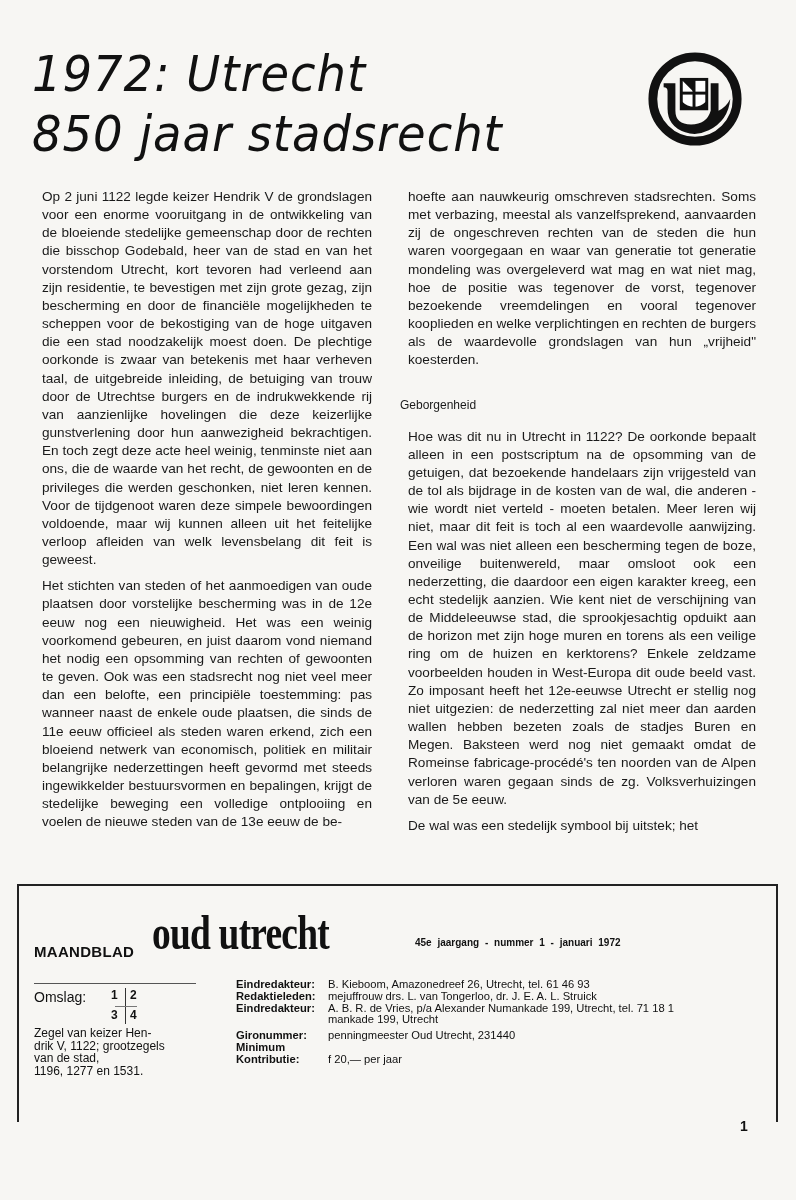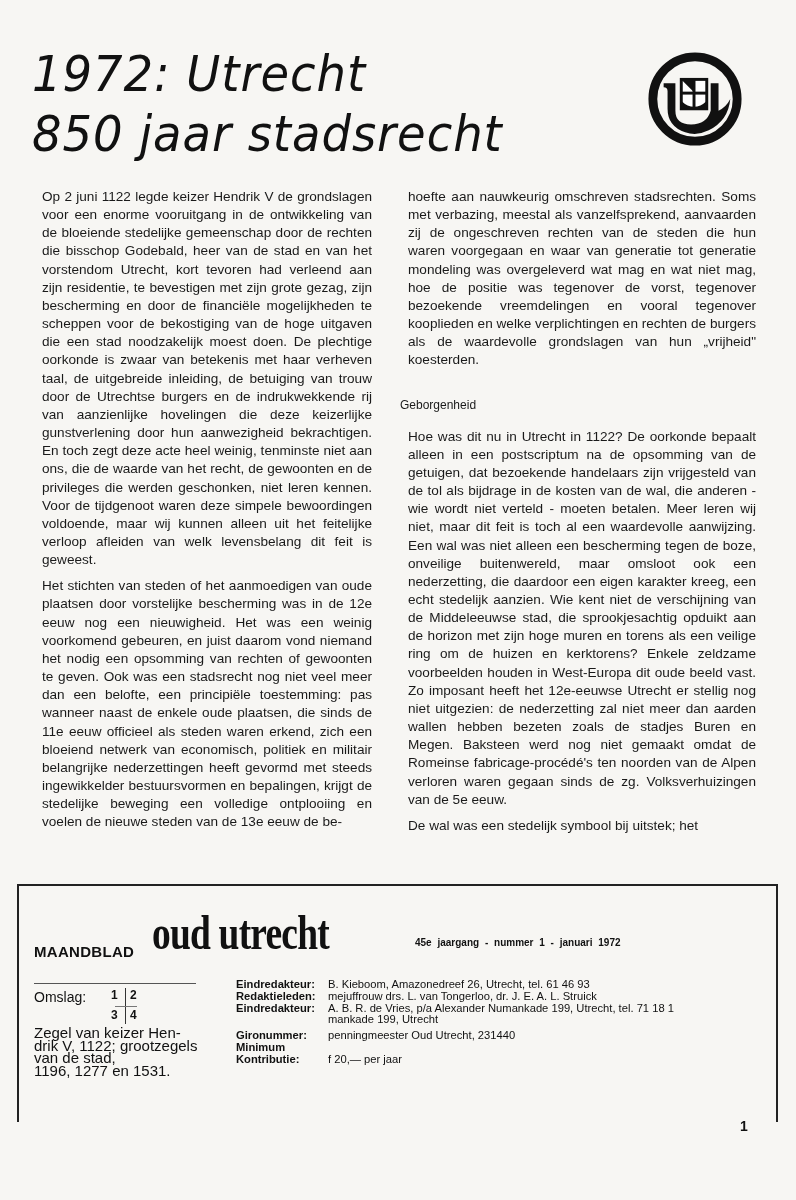--- a/index.html
+++ b/index.html
@@ -30,21 +30,21 @@
     font-family: "Liberation Serif", serif; font-weight: bold; font-size: 48px;
     transform: scaleX(0.78); transform-origin: left top; letter-spacing: -1px; line-height: 56px;
   }
   .issue { position: absolute; left: 415px; top: 937px; font-size: 10px; font-weight: bold; word-spacing: 3px; white-space: nowrap; }
   .rule { position: absolute; left: 34px; top: 983px; width: 162px; height: 1px; background: #555; }
   .omslag { position: absolute; left: 34px; top: 988px; font-size: 14px; line-height: 18px; }
   .grid4 { position: absolute; left: 107px; top: 988px; width: 40px; height: 36px; }
   .grid4 span { position: absolute; font-size: 12px; font-weight: bold; }
   .grid4 .vl { position: absolute; left: 18px; top: 0; width: 1px; height: 36px; background: #333; }
   .grid4 .hl { position: absolute; left: 8px; top: 18px; width: 22px; height: 1px; background: #777; }
-  .caption { position: absolute; left: 34px; top: 1027px; width: 175px; font-size: 15px; line-height: 12.5px; }
+  .caption { position: absolute; left: 34px; top: 1027px; width: 175px; font-size: 12px; line-height: 12.5px; }
   .caption div { white-space: nowrap; }
   .info { position: absolute; left: 236px; top: 979px; font-size: 11.2px; line-height: 11.8px; }
   .info .row { display: flex; }
   .info .k { width: 92px; font-weight: bold; white-space: nowrap; }
   .info .v { width: 536px; white-space: nowrap; }
   .rightframe { position: absolute; left: 776px; top: 884px; width: 1.5px; height: 238px; background: #222; }
   .topline { position: absolute; left: 17px; top: 884px; width: 760px; height: 2px; background: #222; }
   .leftline { position: absolute; left: 17px; top: 884px; width: 1.5px; height: 238px; background: #222; }
   .pagenum { position: absolute; left: 740px; top: 1118px; font-size: 14px; font-weight: bold; }
 </style>

